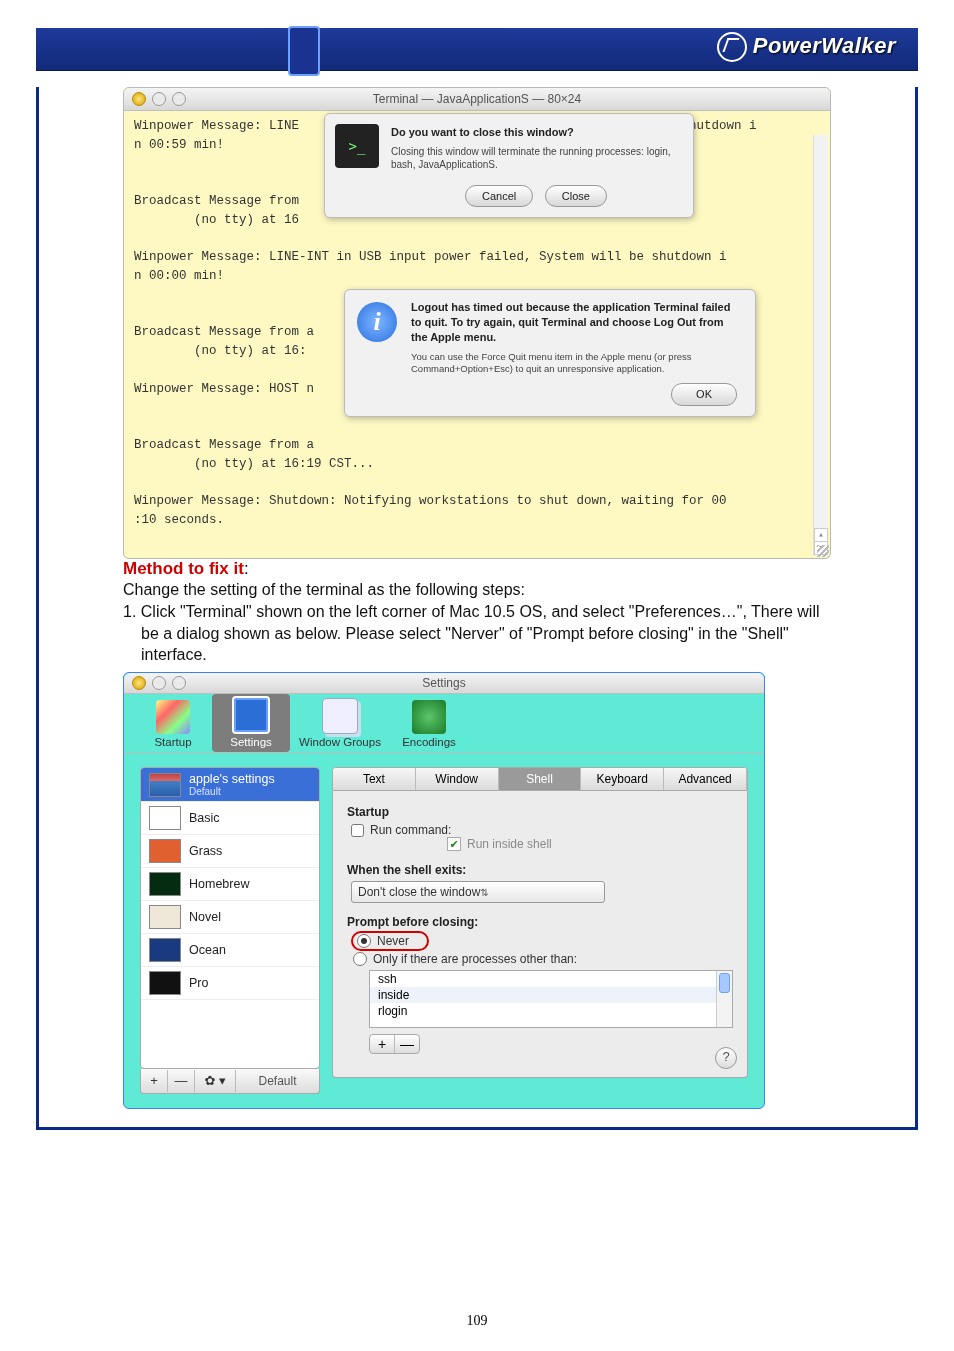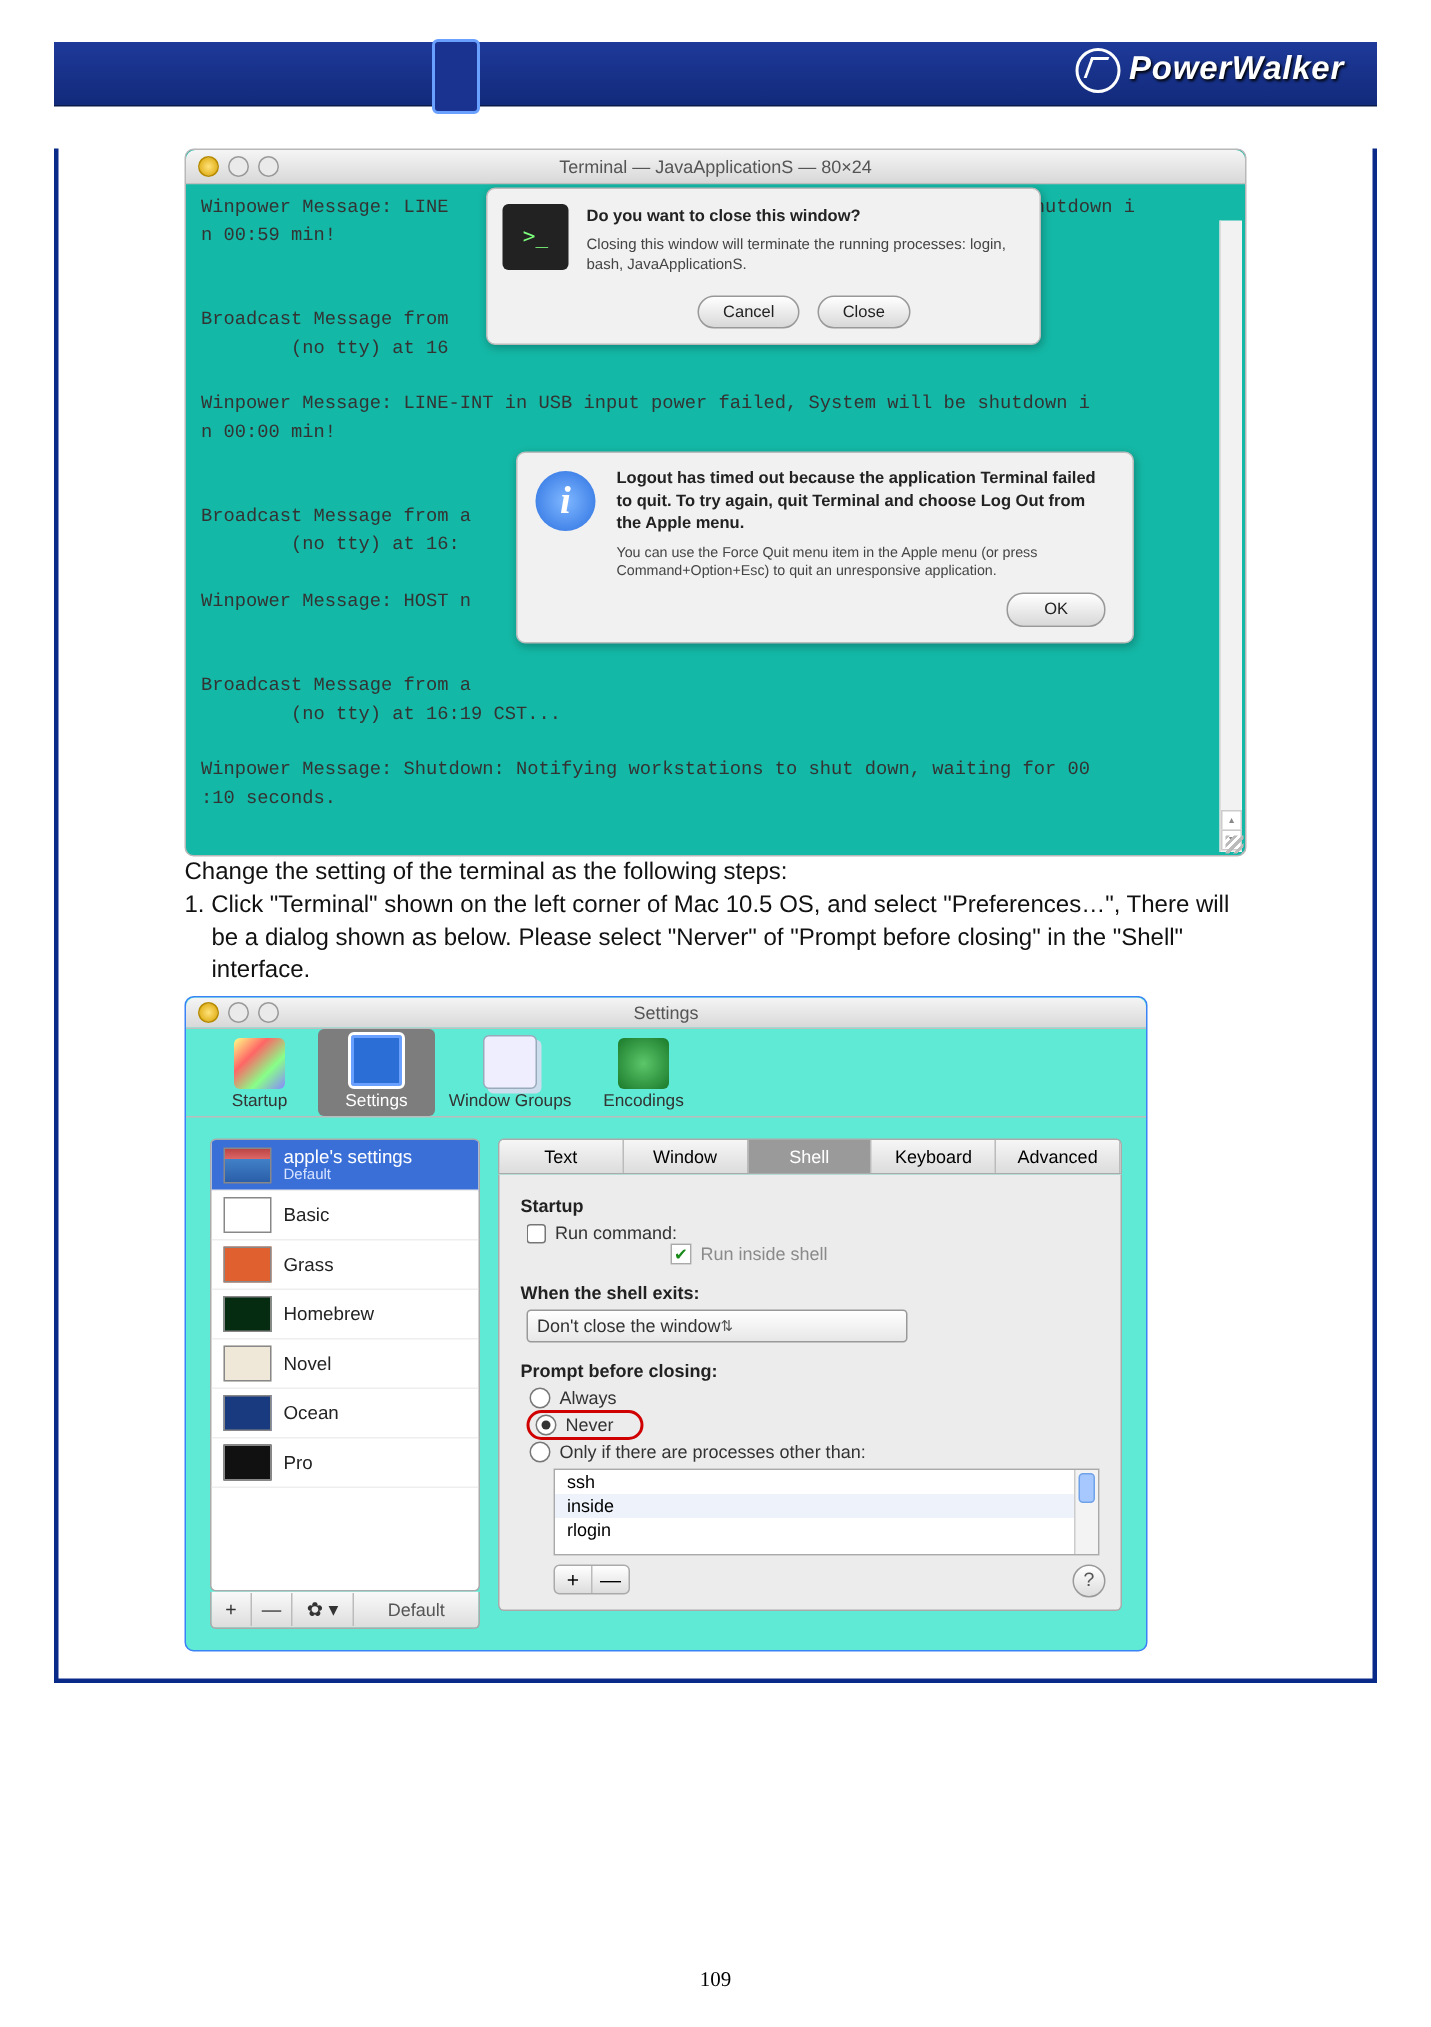--- a/index.html
+++ b/index.html
@@ -3,21 +3,21 @@
 <meta charset="utf-8">
 <style>
 html,body{margin:0;padding:0;font-family:Arial,Helvetica,sans-serif;background:#fff}
 .page{width:954px;min-height:1351px;position:relative;box-sizing:border-box;padding:28px 36px 20px 36px}
 .bluebar{height:42px;background:linear-gradient(#1e3a9a,#122a7a);position:relative;border-bottom:1px solid #0a1a4a}
 .bluebar .splice{position:absolute;left:252px;top:-2px;width:28px;height:46px;background:#1a3390;border:2px solid #6aa0ff;border-radius:4px}
 .bluebar .brand{position:absolute;right:22px;top:4px;color:#fff;font-size:22px;font-style:italic;font-weight:bold;letter-spacing:.5px;text-shadow:1px 1px 2px #000}
 .bluebar .brand .pw-icon{display:inline-block;width:26px;height:26px;border:2px solid #fff;border-radius:50%;margin-right:6px;vertical-align:middle;position:relative}
 .bluebar .brand .pw-icon:before{content:"";position:absolute;left:6px;top:4px;width:10px;height:12px;border:2px solid #fff;border-right:none;border-bottom:none;transform:skewX(-20deg)}
 .content{border-left:3px solid #0a2a8a;border-right:3px solid #0a2a8a;border-bottom:3px solid #0a2a8a;padding:0 84px 18px 84px}
-.term-window{border:1px solid #b8b8b8;border-radius:6px;margin-top:28px;background:#14b8a6;position:relative}
+.term-window{border:1px solid #b8b8b8;border-radius:6px;margin-top:16px;background:#fef9c3;position:relative}
 .term-title{height:22px;background:linear-gradient(#f5f5f5,#d8d8d8);border-bottom:1px solid #bfbfbf;border-radius:6px 6px 0 0;text-align:center;font-size:12px;line-height:22px;color:#555;position:relative}
 .traffic{position:absolute;left:8px;top:4px;display:flex;gap:6px}
 .traffic span{width:12px;height:12px;border-radius:50%;display:inline-block;border:1px solid #999;background:#eaeaea}
 .traffic span:first-child{background:radial-gradient(#ffe27a,#d9a300);border-color:#b78b00}
 .term-body{font-family:"Courier New",monospace;font-size:12.5px;color:#333;padding:6px 10px 10px 10px;line-height:1.5;position:relative;min-height:380px}
 .term-body .line{white-space:pre}
 .dialog1{position:absolute;left:200px;top:2px;width:290px;background:#f1f1f1;border:1px solid #bbb;border-radius:6px;box-shadow:1px 2px 6px rgba(0,0,0,.25);padding:10px 12px 10px 66px;font-family:"Lucida Grande",Arial;z-index:2}
 .dialog1 .t-icon{position:absolute;left:10px;top:10px;width:44px;height:44px;background:#222;border-radius:4px;display:flex;align-items:center;justify-content:center;color:#7dff7d;font-family:monospace;font-size:14px}
 .dialog1 .d1-title{font-size:11px;font-weight:bold;color:#222;margin-bottom:4px}
 .dialog1 .d1-body{font-size:10px;color:#444;line-height:1.3}
@@ -155,20 +155,21 @@
           <div class="line">&nbsp;</div>
           <div class="line">Broadcast Message from a</div>
           <div class="line">        (no tty) at 16:19 CST...</div>
           <div class="line">&nbsp;</div>
           <div class="line">Winpower Message: Shutdown: Notifying workstations to shut down, waiting for 00</div>
           <div class="line">:10 seconds.</div>
           <div class="line">&nbsp;</div>
         </div>
   </div>
 
+  <div><span class="fix-head">Method to fix it</span><span style="font-size:17px">:</span></div>
   <div class="fix-text">Change the setting of the terminal as the following steps:</div>
   <div class="fix-step">1.  Click "Terminal" shown on the left corner of Mac 10.5 OS, and select "Preferences…", There will be a dialog shown as below. Please select "Nerver" of "Prompt before closing" in the "Shell" interface.</div>
 
   <div class="settings-window">
     <div class="set-title">
       <div class="traffic">
         <span></span>
         <span></span>
         <span></span>
       </div>
@@ -238,24 +239,20 @@
                 <span>Run inside shell</span>
               </div>
 
           <div class="sec-label" style="margin-top:12px">When the shell exits:</div>
           <div class="select-box">
                 <span>Don't close the window</span>
                 <span class="chev">⇅</span>
               </div>
 
           <div class="sec-label" style="margin-top:12px">Prompt before closing:</div>
-          <div class="radio-row">
-                <span class="rdot"></span>
-                <span>Always</span>
-              </div>
           <div class="radio-row highlight">
                 <span class="rdot on"></span>
                 <span>Never</span>
               </div>
           <div class="radio-row">
                 <span class="rdot"></span>
                 <span>Only if there are processes other than:</span>
               </div>
 
           <div class="proc-list" id="proc-list">

